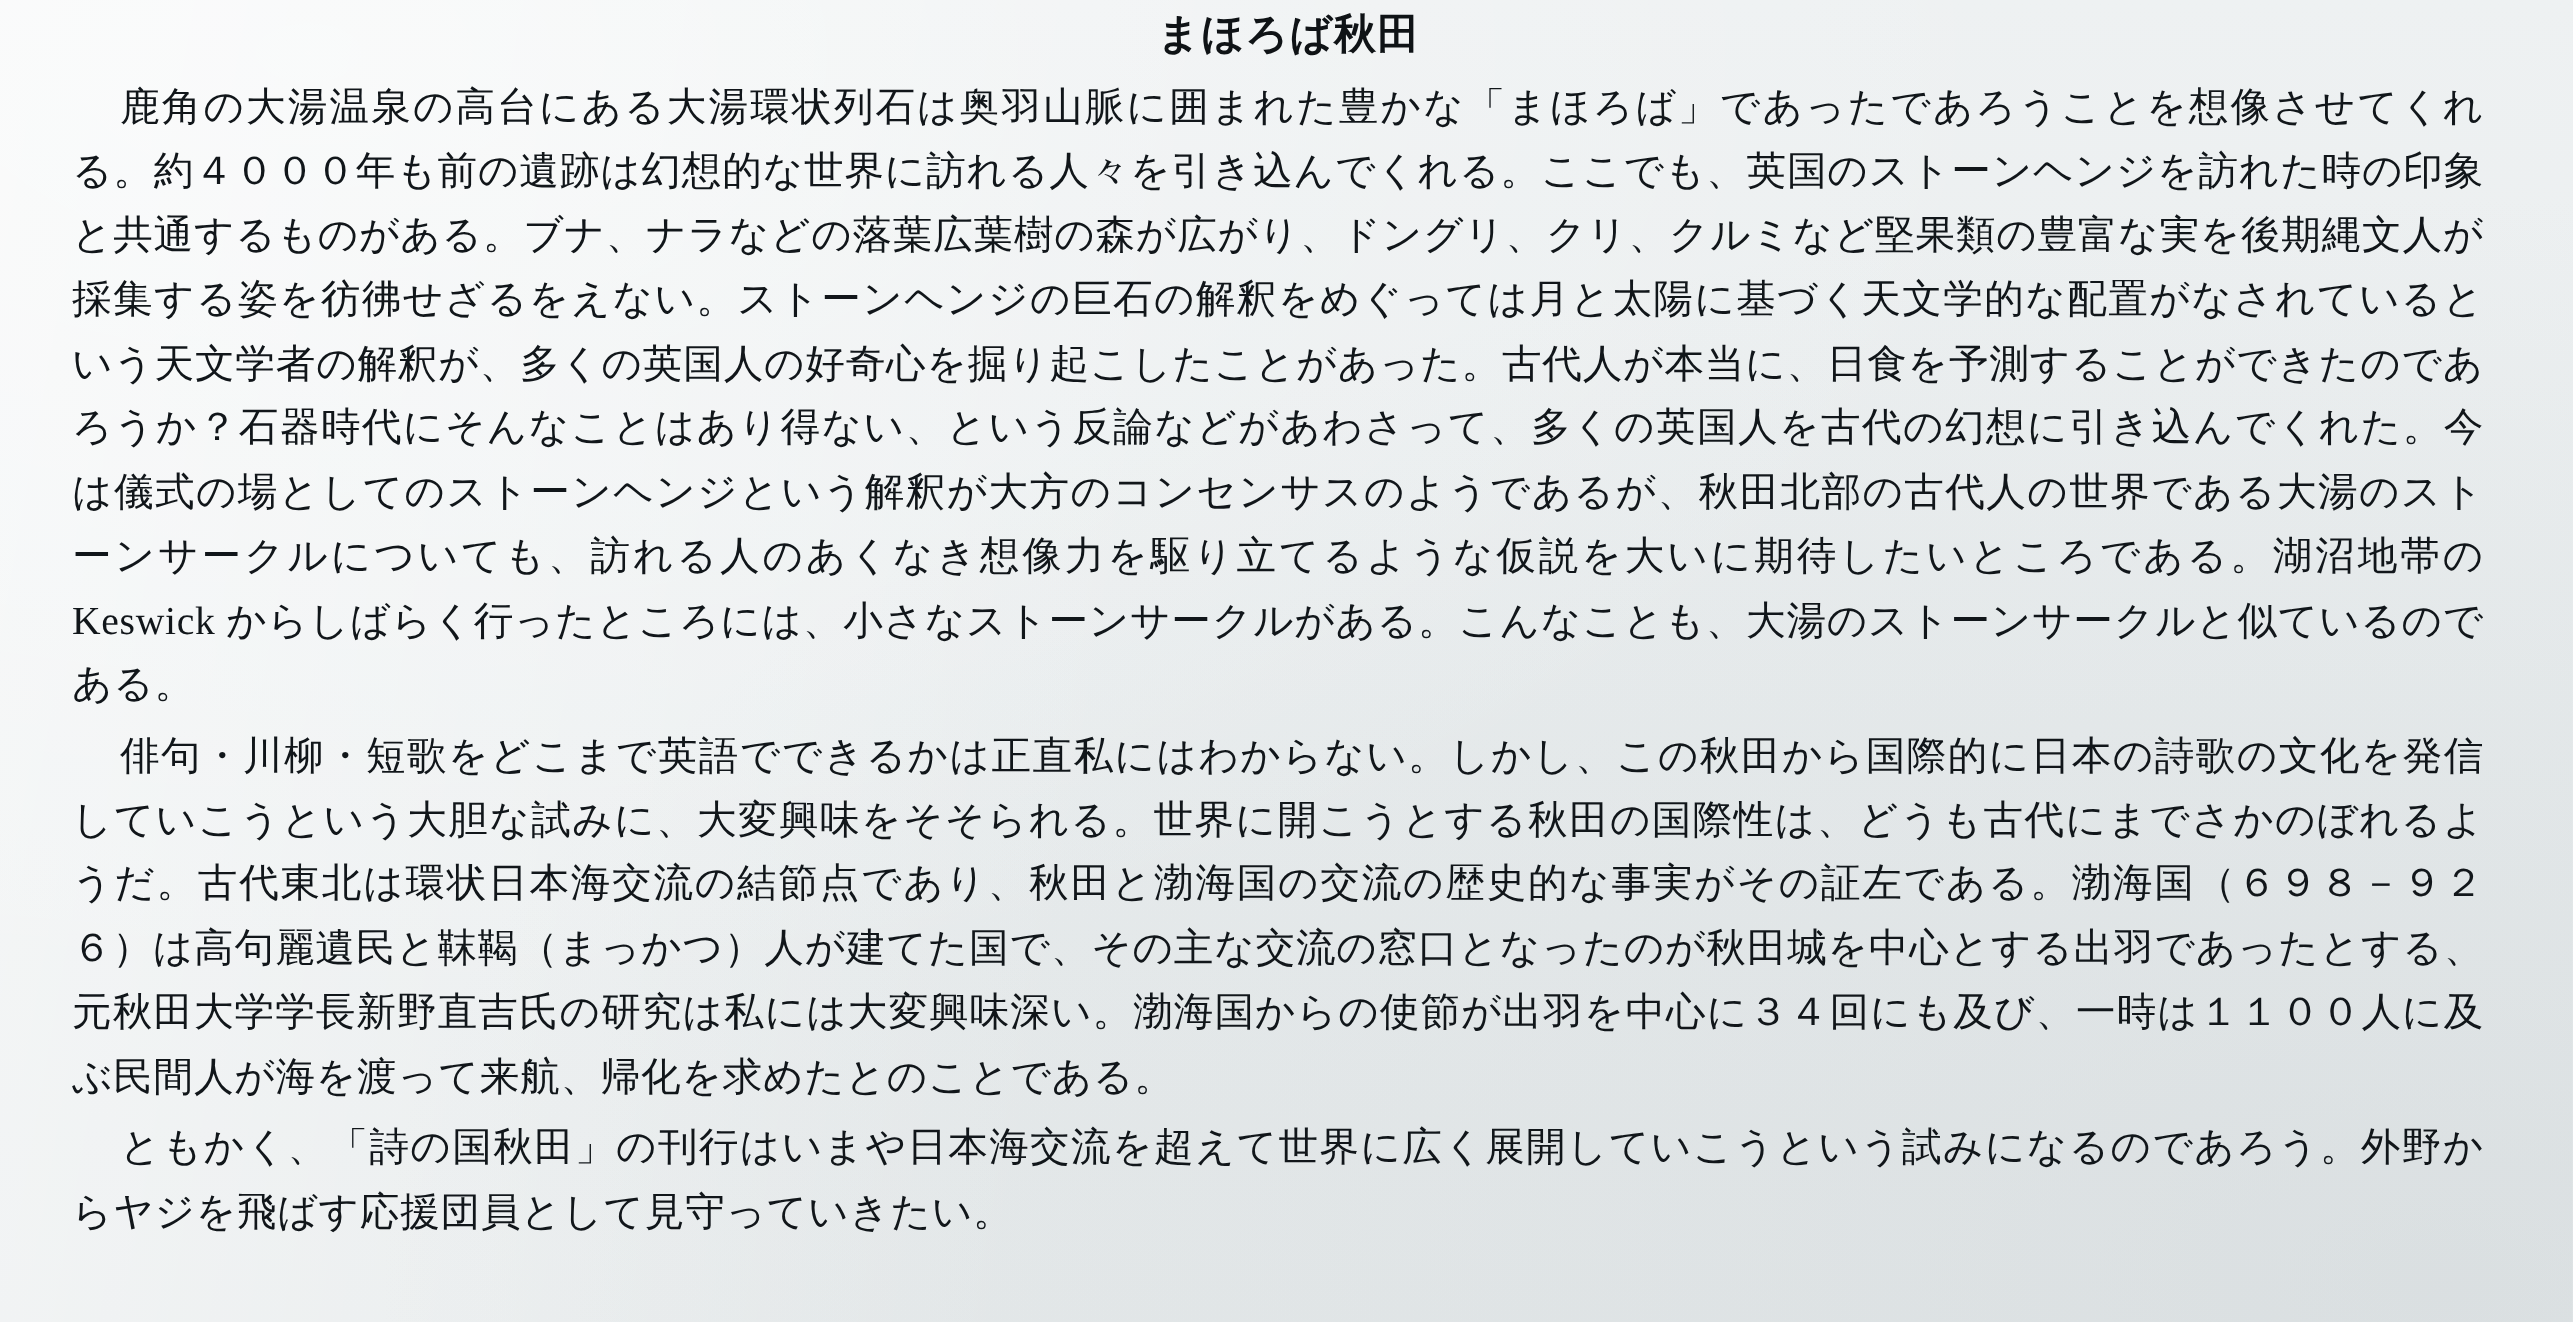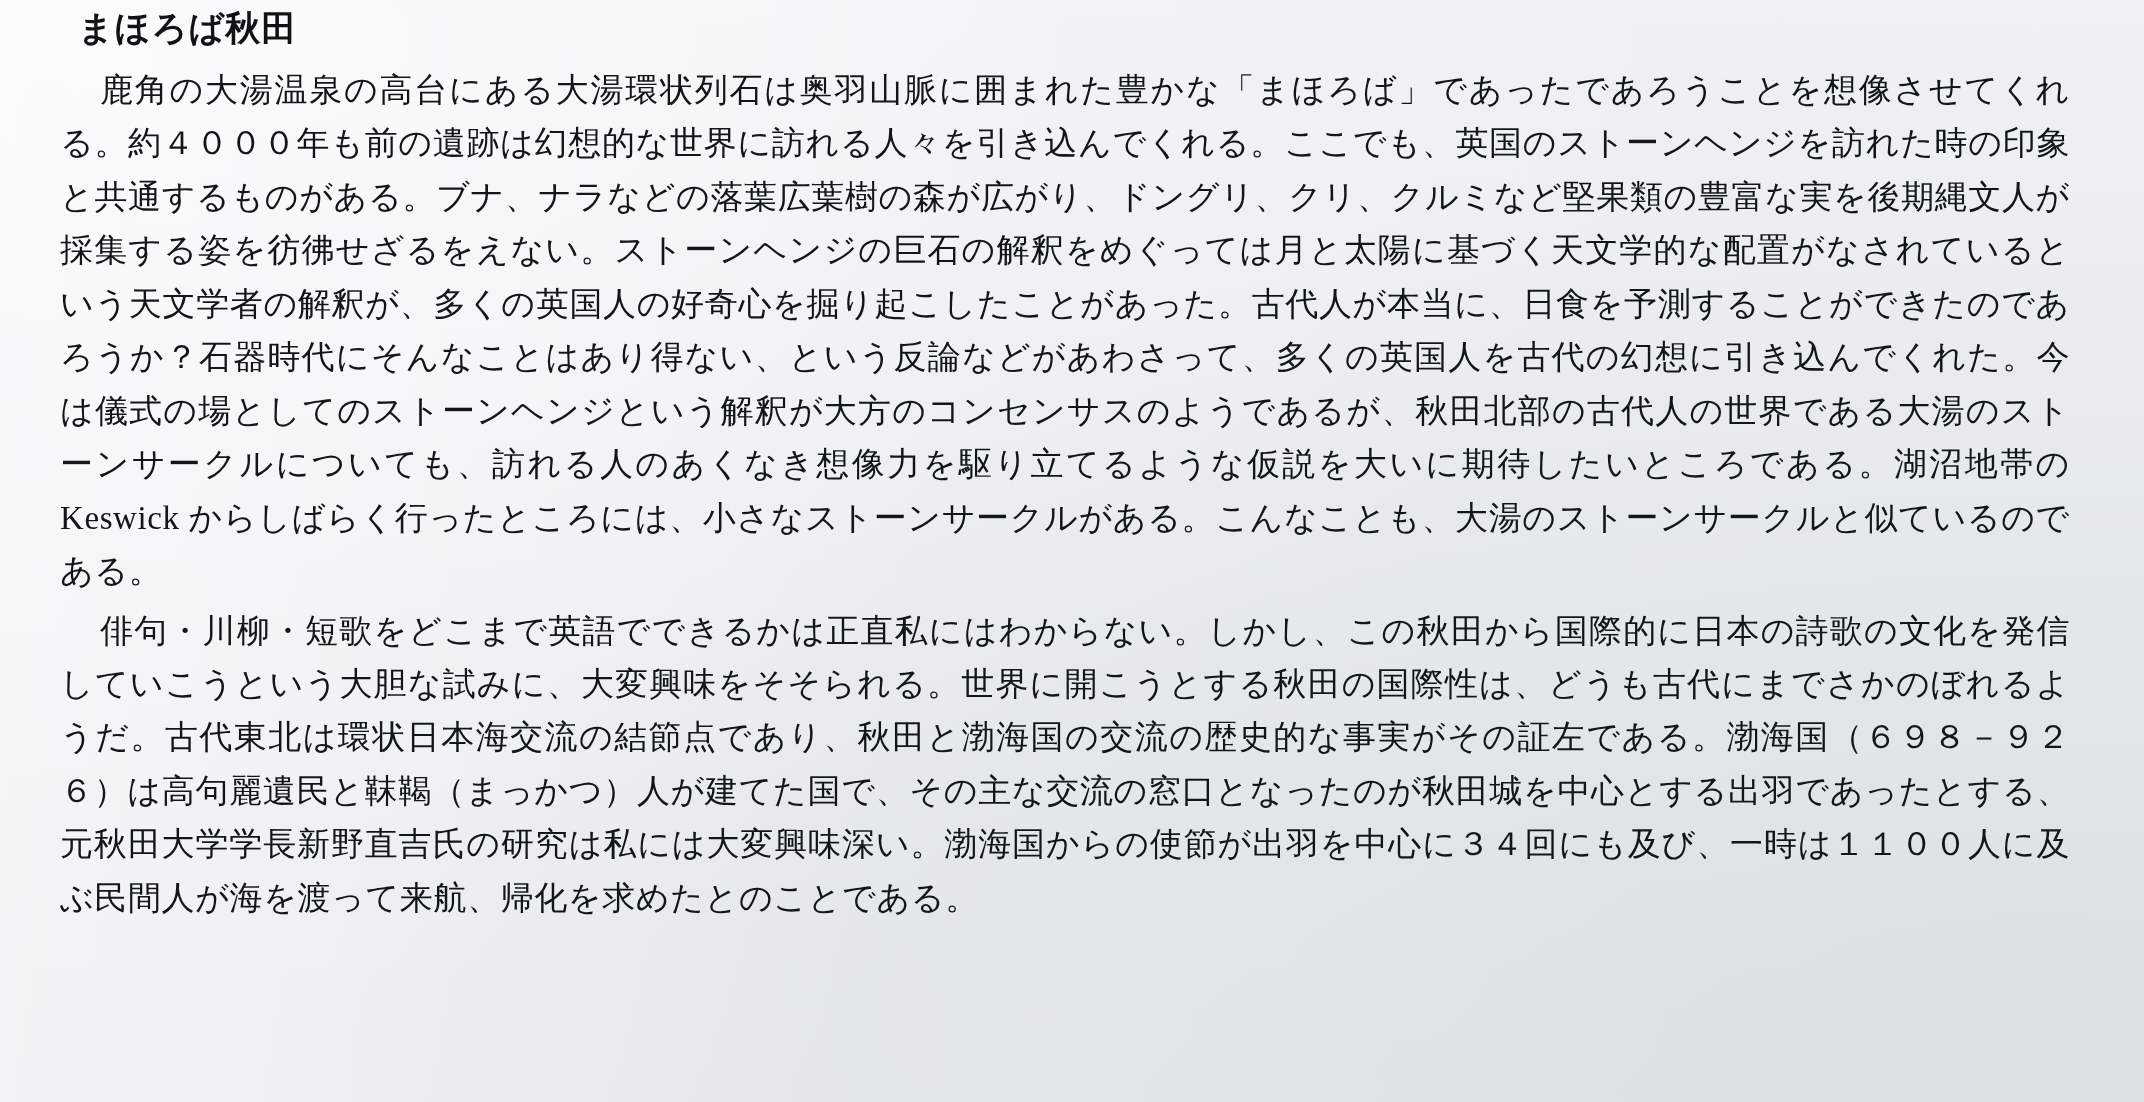--- a/index.html
+++ b/index.html
@@ -39,20 +39,21 @@
     top: 8px;
     width: 2010px;
   }
   .heading {
     font-size: 35px;
     font-weight: bold;
     letter-spacing: 1px;
     margin: 0 0 14px 18px;
     line-height: 1.2;
     color: #0f1316;
+    text-align: center;
   }
   .para {
     font-size: 33px;
     line-height: 1.62;
     text-align: justify;
     text-justify: inter-character;
     margin: 0 0 6px 0;
     text-indent: 40px;
     letter-spacing: 0.6px;
     color: #11161a;
@@ -65,14 +66,15 @@
 <body>
 
 <div class="page">
   <div class="paper-texture"></div>
 
   <div class="content">
     <h1 class="heading">まほろば秋田</h1>
 
     <p class="para">鹿角の大湯温泉の高台にある大湯環状列石は奥羽山脈に囲まれた豊かな「まほろば」であったであろうことを想像させてくれる。約４０００年も前の遺跡は幻想的な世界に訪れる人々を引き込んでくれる。ここでも、英国のストーンヘンジを訪れた時の印象と共通するものがある。ブナ、ナラなどの落葉広葉樹の森が広がり、ドングリ、クリ、クルミなど堅果類の豊富な実を後期縄文人が採集する姿を彷彿せざるをえない。ストーンヘンジの巨石の解釈をめぐっては月と太陽に基づく天文学的な配置がなされているという天文学者の解釈が、多くの英国人の好奇心を掘り起こしたことがあった。古代人が本当に、日食を予測することができたのであろうか？石器時代にそんなことはあり得ない、という反論などがあわさって、多くの英国人を古代の幻想に引き込んでくれた。今は儀式の場としてのストーンヘンジという解釈が大方のコンセンサスのようであるが、秋田北部の古代人の世界である大湯のストーンサークルについても、訪れる人のあくなき想像力を駆り立てるような仮説を大いに期待したいところである。湖沼地帯の Keswick からしばらく行ったところには、小さなストーンサークルがある。こんなことも、大湯のストーンサークルと似ているのである。</p>
     <p class="para">俳句・川柳・短歌をどこまで英語でできるかは正直私にはわからない。しかし、この秋田から国際的に日本の詩歌の文化を発信していこうという大胆な試みに、大変興味をそそられる。世界に開こうとする秋田の国際性は、どうも古代にまでさかのぼれるようだ。古代東北は環状日本海交流の結節点であり、秋田と渤海国の交流の歴史的な事実がその証左である。渤海国（６９８－９２６）は高句麗遺民と靺鞨（まっかつ）人が建てた国で、その主な交流の窓口となったのが秋田城を中心とする出羽であったとする、元秋田大学学長新野直吉氏の研究は私には大変興味深い。渤海国からの使節が出羽を中心に３４回にも及び、一時は１１００人に及ぶ民間人が海を渡って来航、帰化を求めたとのことである。</p>
+    <p class="para last">ともかく、「詩の国秋田」の刊行はいまや日本海交流を超えて世界に広く展開していこうという試みになるのであろう。外野からヤジを飛ばす応援団員として見守っていきたい。</p>
   </div>
 </div>
 
 </body></html>

